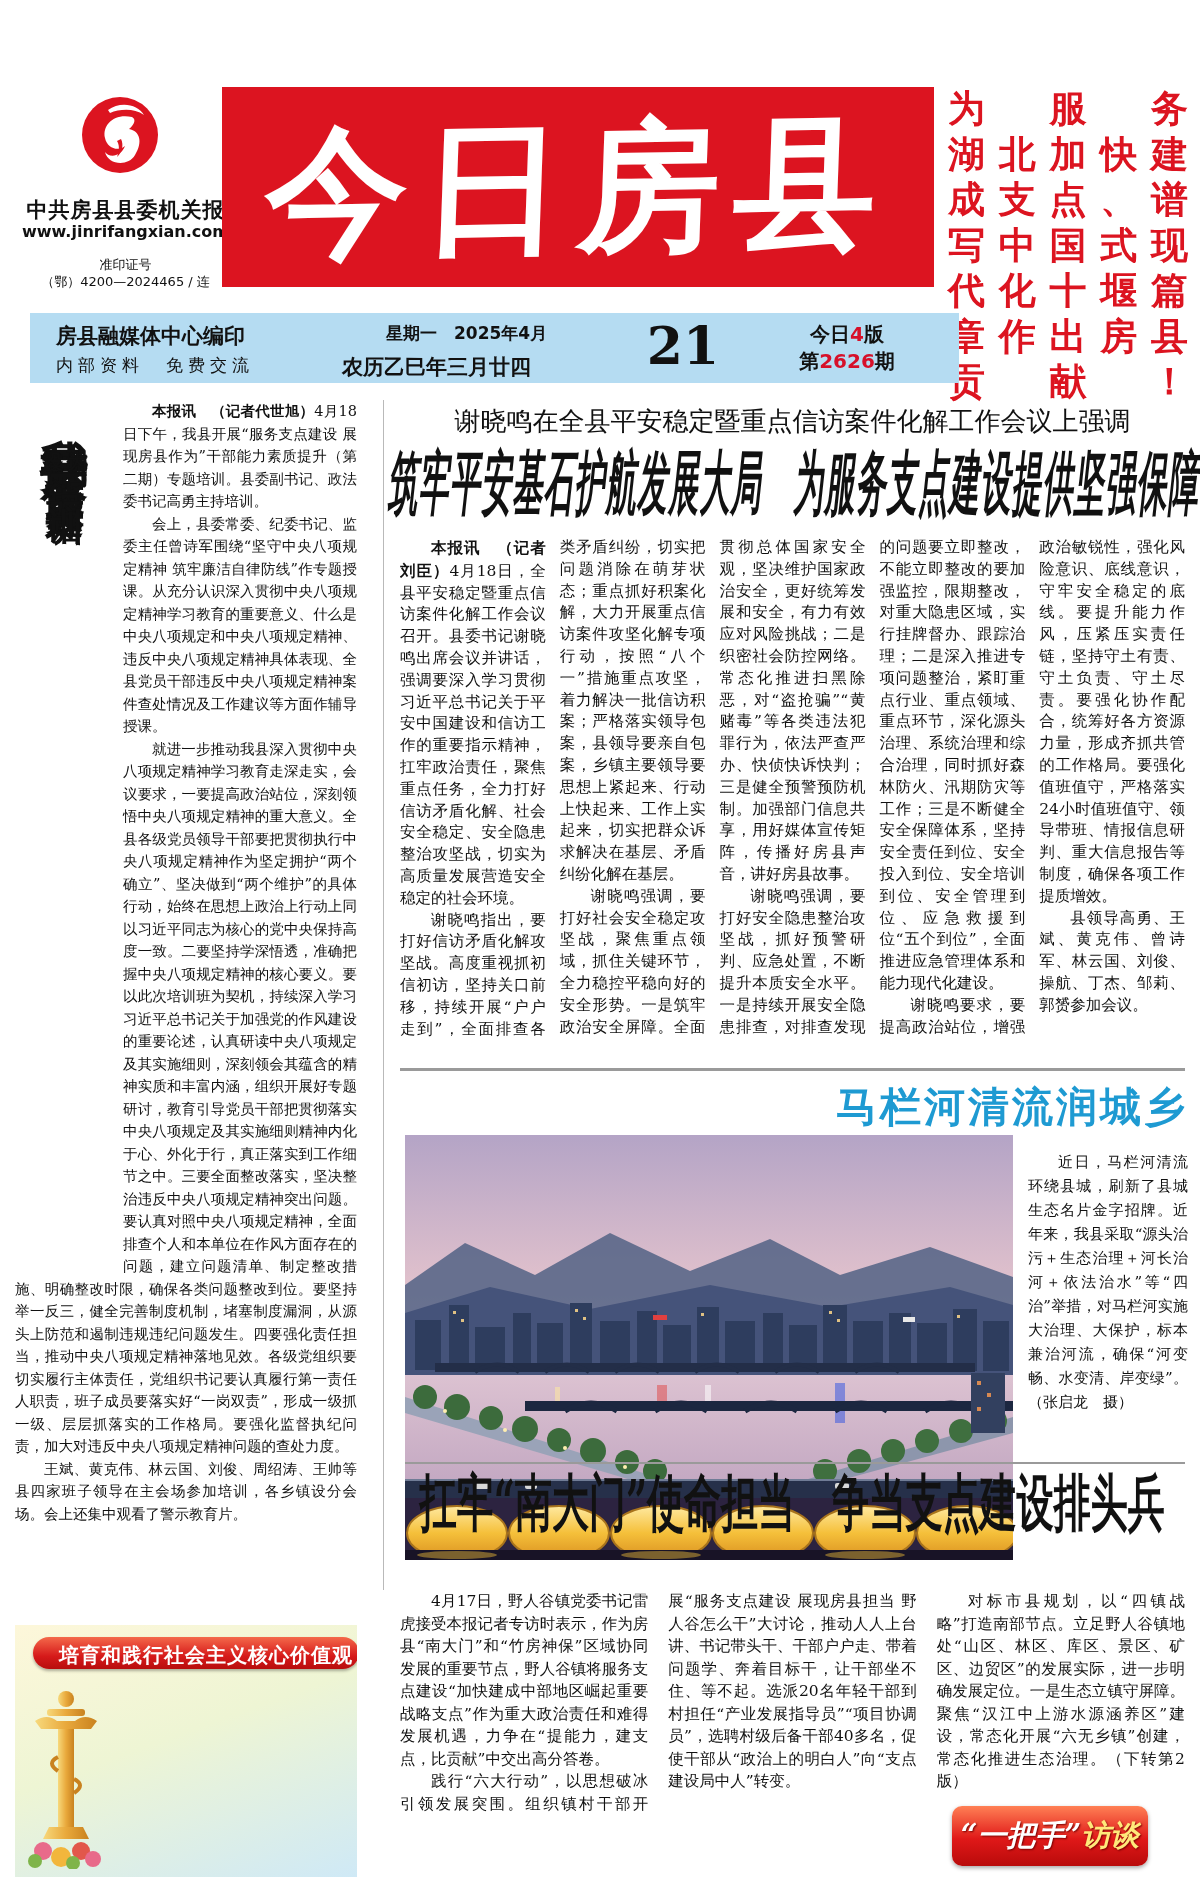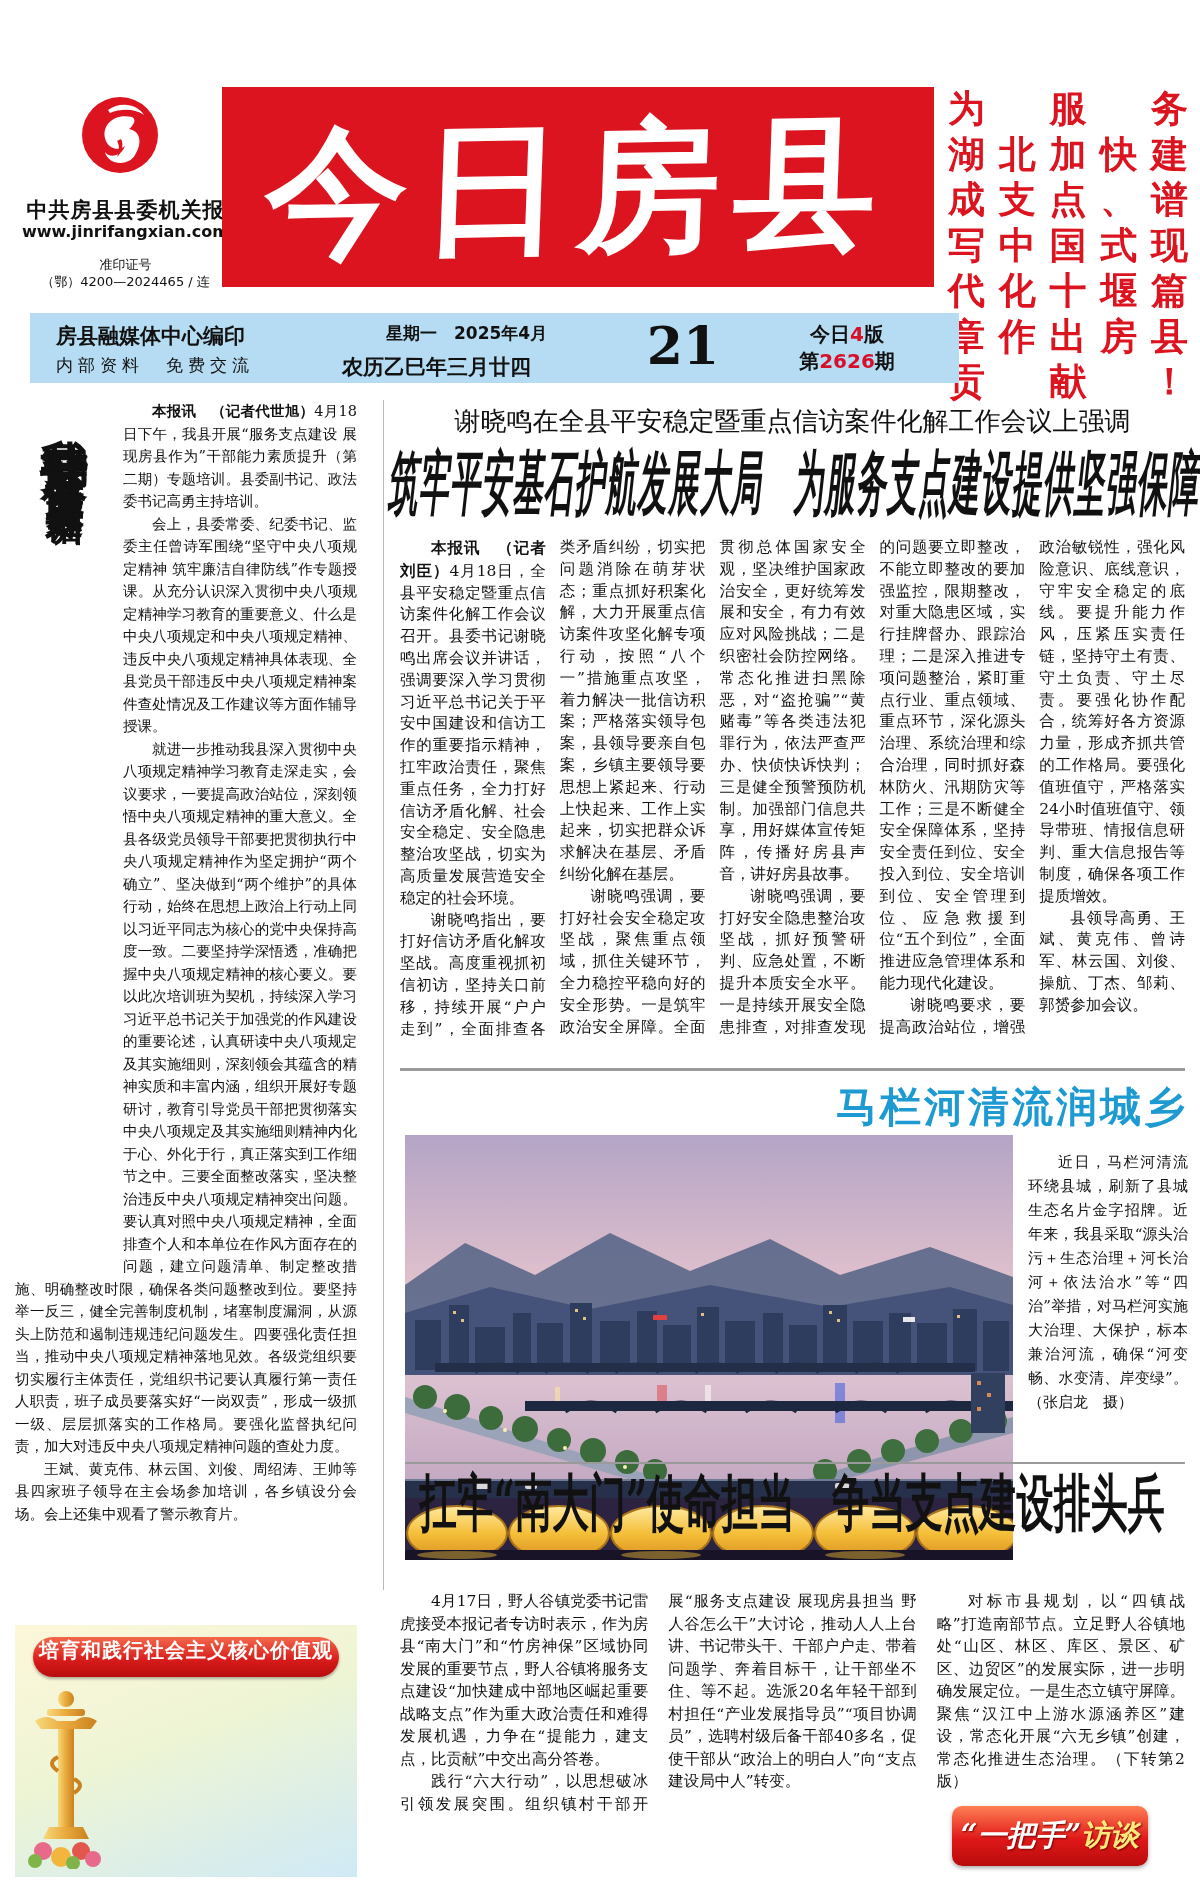--- a/index.html
+++ b/index.html
@@ -69,23 +69,23 @@
            font-size:15.5px;line-height:22.5px;overflow:hidden;}
   .badge{left:952px;top:1806px;width:196px;height:60px;border-radius:10px;
          background:linear-gradient(180deg,#ff8055 0%,#e01818 55%,#b80b0b 100%);
          display:flex;align-items:center;justify-content:center;box-shadow:0 2px 4px rgba(0,0,0,.35);}
   .badge span{font-size:29px;font-weight:900;font-style:italic;color:#fff;text-shadow:1px 1px 2px #7a0000;}
   .badge .gold{color:#ffe97a;}
 
   
   .values{left:15px;top:1625px;width:342px;height:252px;
           background:linear-gradient(160deg,#fdf7da 0%,#eef5d4 45%,#cfe9f6 100%);overflow:hidden;}
-  .vbanner{position:absolute;left:18px;top:12px;width:306px;height:40px;border-radius:20px;
+  .vbanner{position:absolute;left:18px;top:12px;width:306px;height:32px;border-radius:20px;
            background:linear-gradient(180deg,#f4694a 0%,#d61a1a 60%,#b80d0d 100%);
-           display:flex;align-items:flex-start;justify-content:center;box-shadow:0 2px 3px rgba(0,0,0,.3);}
+           display:flex;align-items:flex-end;justify-content:center;box-shadow:0 2px 3px rgba(0,0,0,.3);padding-left:20px;}
   .vbanner span{color:#fff;font-size:20px;font-weight:900;letter-spacing:1px;}
   .vwords{position:absolute;left:96px;top:70px;width:238px;}
   .vrow{display:flex;justify-content:space-between;margin-bottom:20px;}
   .vword{font-size:27px;font-weight:900;letter-spacing:1px;}
   .c1{color:#c62828}.c2{color:#1565c0}.c3{color:#e65100}.c4{color:#2e7d32}
 </style>
 </head>
 <body>
 
 <div class="page">

